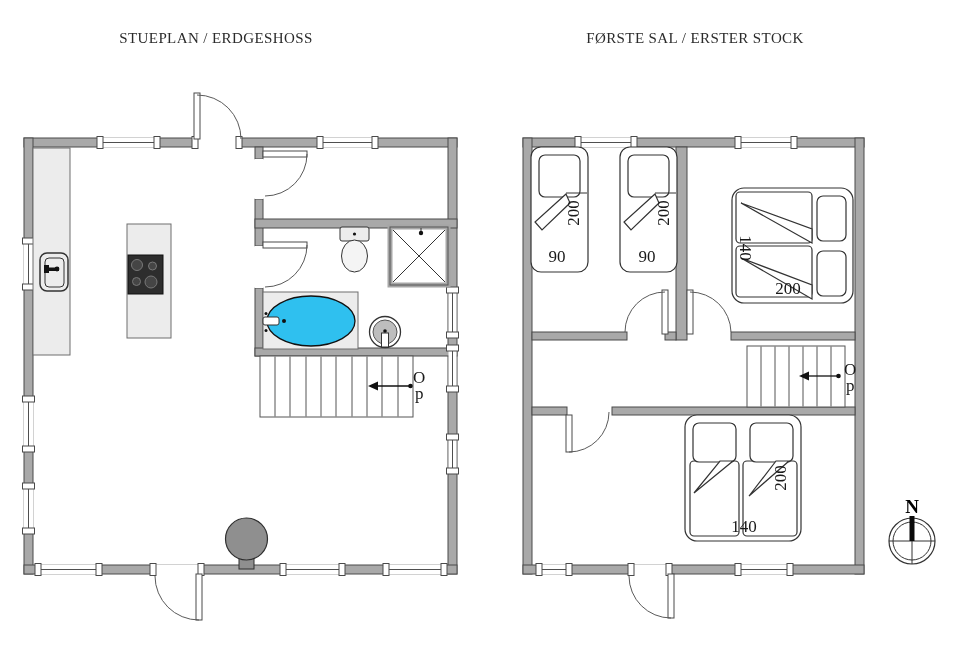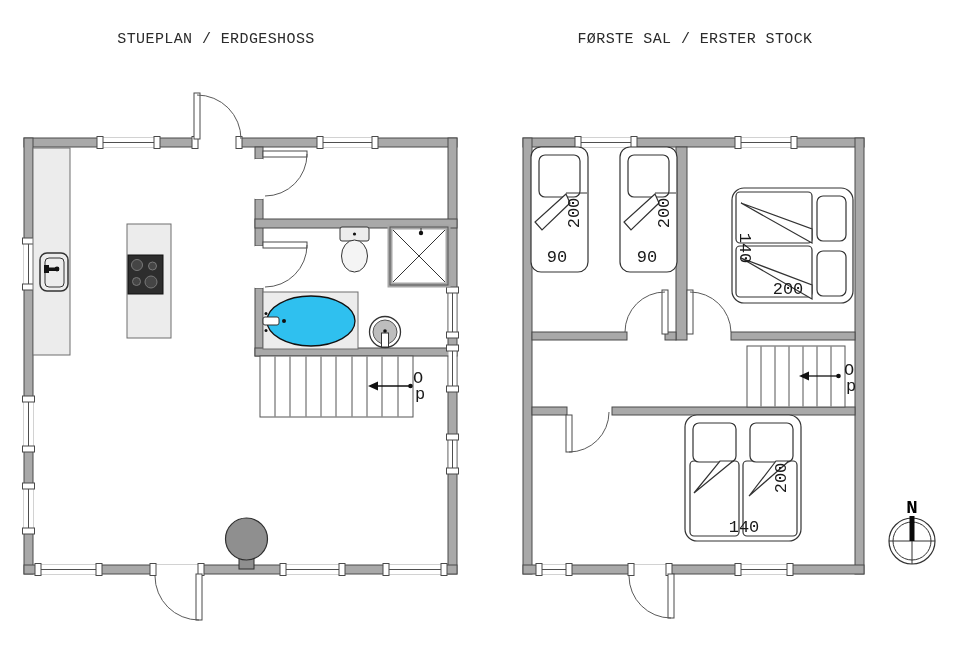--- a/index.html
+++ b/index.html
@@ -1,17 +1,17 @@
 <!DOCTYPE html>
 <html><head>
 <meta charset="utf-8">
 <style>
   html,body{margin:0;padding:0;background:#fff;}
   #page{position:relative;width:967px;height:667px;background:#ffffff;overflow:hidden;
-        font-family:Liberation Mono, monospace;}
+        font-family:Liberation Serif, serif;}
   svg{display:block}
   .wall{fill:#a9a9a9;stroke:#4a4a4a;stroke-width:1}
   .wingap{fill:#ffffff}
   .winline{stroke:#4f4f4f;stroke-width:1}
   .cap{fill:#ffffff;stroke:#4a4a4a;stroke-width:1}
   .door-panel{fill:#ffffff;stroke:#4a4a4a;stroke-width:1}
   .door-arc{fill:none;stroke:#5a5a5a;stroke-width:1}
   .furn{fill:#ececec;stroke:#6e6e6e;stroke-width:1}
   .outline{fill:#ffffff;stroke:#333333;stroke-width:1.2}
   .thinln{stroke:#333333;stroke-width:1;fill:none}

